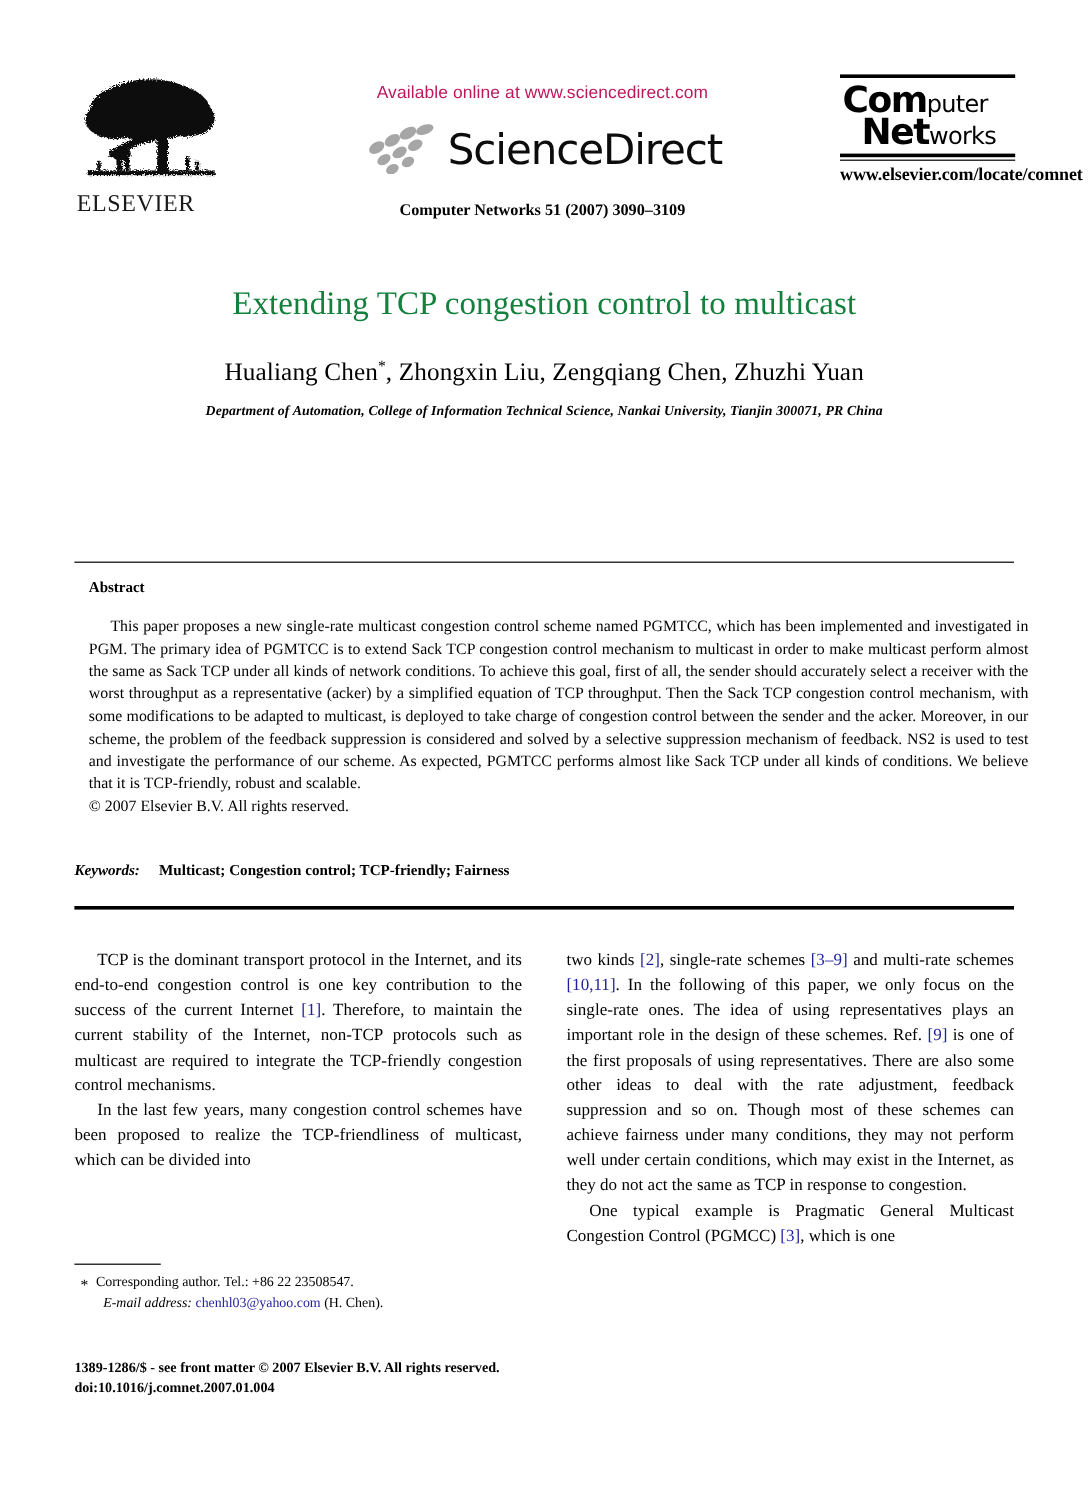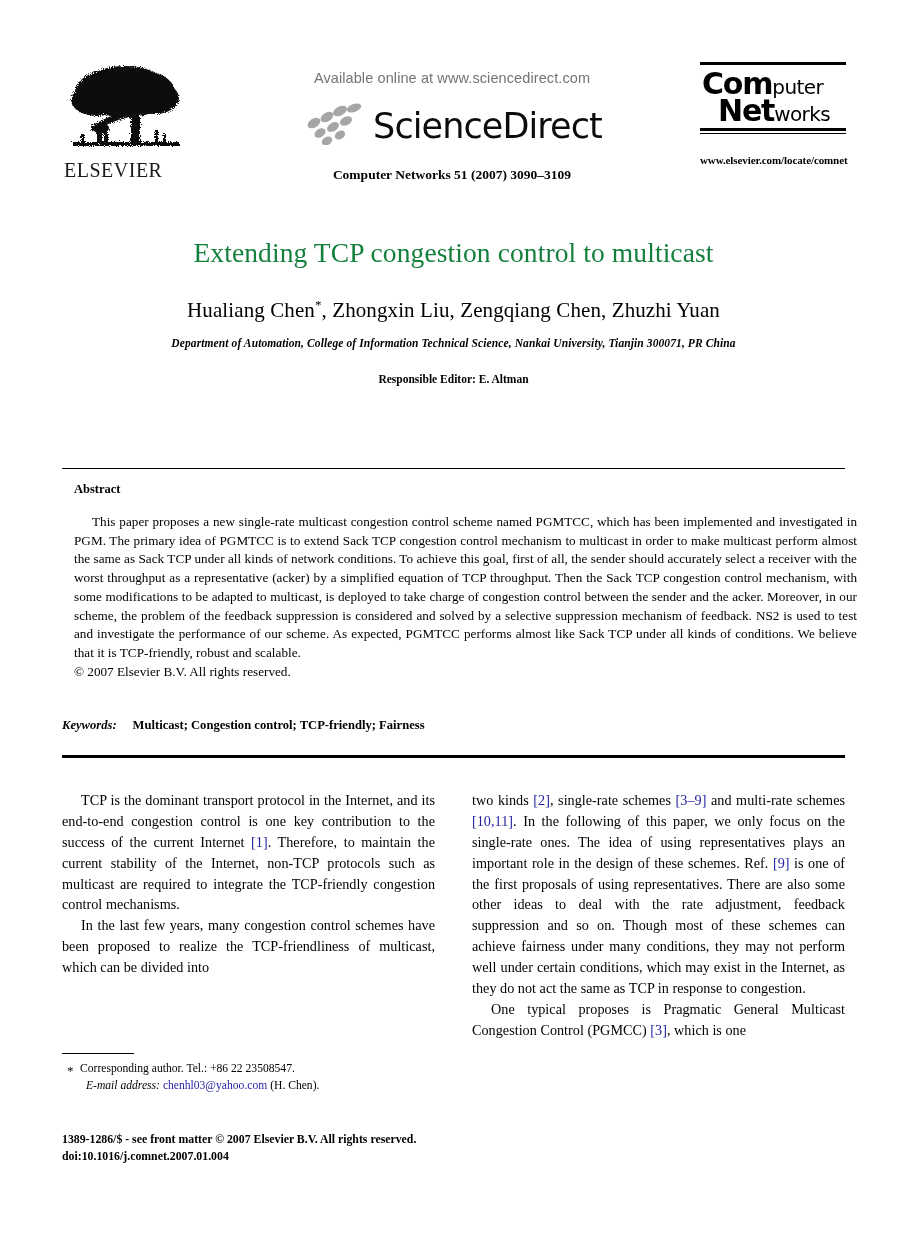--- a/index.html
+++ b/index.html
@@ -56,21 +56,21 @@
   .sd-block {
     position: absolute;
     left: 252px;
     top: 70px;
     width: 400px;
     text-align: center;
   }
   .sd-available {
     font-family: "Liberation Sans", "DejaVu Sans", sans-serif;
     font-size: 14.5px;
-    color: #737373;
+    color: #be185d;
     letter-spacing: 0.1px;
     margin-bottom: 2px;
   }
   .sd-logo-row {
     display: flex;
     align-items: center;
     justify-content: center;
     height: 50px;
     margin-top: 15px;
   }
@@ -129,22 +129,22 @@
     letter-spacing: -1.2px;
   }
   .cn-small {
     font-size: 20px;
     font-weight: normal;
     letter-spacing: -0.6px;
   }
   .cn-url {
     font-family: "Liberation Serif", "DejaVu Serif", serif;
     font-weight: bold;
-    font-size: 11px;
-    margin-top: 20px;
+    font-size: 15px;
+    margin-top: 4px;
     letter-spacing: -0.1px;
   }
 
   
   .title-block {
     position: absolute;
     left: 62px;
     top: 236px;
     width: 783px;
     text-align: center;
@@ -397,21 +397,20 @@
       <div class="cn-rule-bot1"></div>
       <div class="cn-rule-bot2"></div>
       <div class="cn-url">www.elsevier.com/locate/comnet</div>
     </div>
   </div>
 
   <div class="title-block">
     <h1 class="paper-title">Extending TCP congestion control to multicast</h1>
     <div class="authors"><span>Hualiang Chen</span><sup>*</sup><span>, Zhongxin Liu, Zengqiang Chen, Zhuzhi Yuan</span></div>
     <div class="affiliation">Department of Automation, College of Information Technical Science, Nankai University, Tianjin 300071, PR China</div>
-    <div class="editor">Responsible Editor: E. Altman</div>
   </div>
 
   <div class="rule-abstract-top"></div>
 
   <div class="abstract-block">
     <div class="abstract-heading">Abstract</div>
     <p class="abstract-text">This paper proposes a new single-rate multicast congestion control scheme named PGMTCC, which has been implemented and investigated in PGM. The primary idea of PGMTCC is to extend Sack TCP congestion control mechanism to multicast in order to make multicast perform almost the same as Sack TCP under all kinds of network conditions. To achieve this goal, first of all, the sender should accurately select a receiver with the worst throughput as a representative (acker) by a simplified equation of TCP throughput. Then the Sack TCP congestion control mechanism, with some modifications to be adapted to multicast, is deployed to take charge of congestion control between the sender and the acker. Moreover, in our scheme, the problem of the feedback suppression is considered and solved by a selective suppression mechanism of feedback. NS2 is used to test and investigate the performance of our scheme. As expected, PGMTCC performs almost like Sack TCP under all kinds of conditions. We believe that it is TCP-friendly, robust and scalable.</p>
     <p class="abstract-copyright">© 2007 Elsevier B.V. All rights reserved.</p>
   </div>
 
@@ -423,21 +422,21 @@
 
   <div class="body-cols">
 
     <div class="col col-left">
       <p class="para"><span>TCP is the dominant transport protocol in the Internet, and its end-to-end congestion control is one key contribution to the success of the current Internet </span><span class="cite">[1]</span><span>. Therefore, to maintain the current stability of the Internet, non-TCP protocols such as multicast are required to integrate the TCP-friendly congestion control mechanisms.</span></p>
       <p class="para">In the last few years, many congestion control schemes have been proposed to realize the TCP-friendliness of multicast, which can be divided into</p>
     </div>
 
     <div class="col col-right">
       <p class="para" style="text-indent:0"><span>two kinds </span><span class="cite">[2]</span><span>, single-rate schemes </span><span class="cite">[3–9]</span><span> and multi-rate schemes </span><span class="cite">[10,11]</span><span>. In the following of this paper, we only focus on the single-rate ones. The idea of using representatives plays an important role in the design of these schemes. Ref. </span><span class="cite">[9]</span><span> is one of the first proposals of using representatives. There are also some other ideas to deal with the rate adjustment, feedback suppression and so on. Though most of these schemes can achieve fairness under many conditions, they may not perform well under certain conditions, which may exist in the Internet, as they do not act the same as TCP in response to congestion.</span></p>
-      <p class="para"><span>One typical proposes is Pragmatic General Multicast Congestion Control (PGMCC) </span><span class="cite">[3]</span><span>, which is one</span></p>
+      <p class="para"><span>One typical example is Pragmatic General Multicast Congestion Control (PGMCC) </span><span class="cite">[3]</span><span>, which is one</span></p>
     </div>
   </div>
 
   <div class="footnote-rule"></div>
   <div class="footnote">
     <span class="fn-star">*</span>
     <div class="fn-line1">Corresponding author. Tel.: +86 22 23508547.</div>
     <div class="fn-line2"><span class="fn-em-label">E-mail address:</span> <span class="fn-email">chenhl03@yahoo.com</span> <span>(H. Chen).</span></div>
   </div>
 

